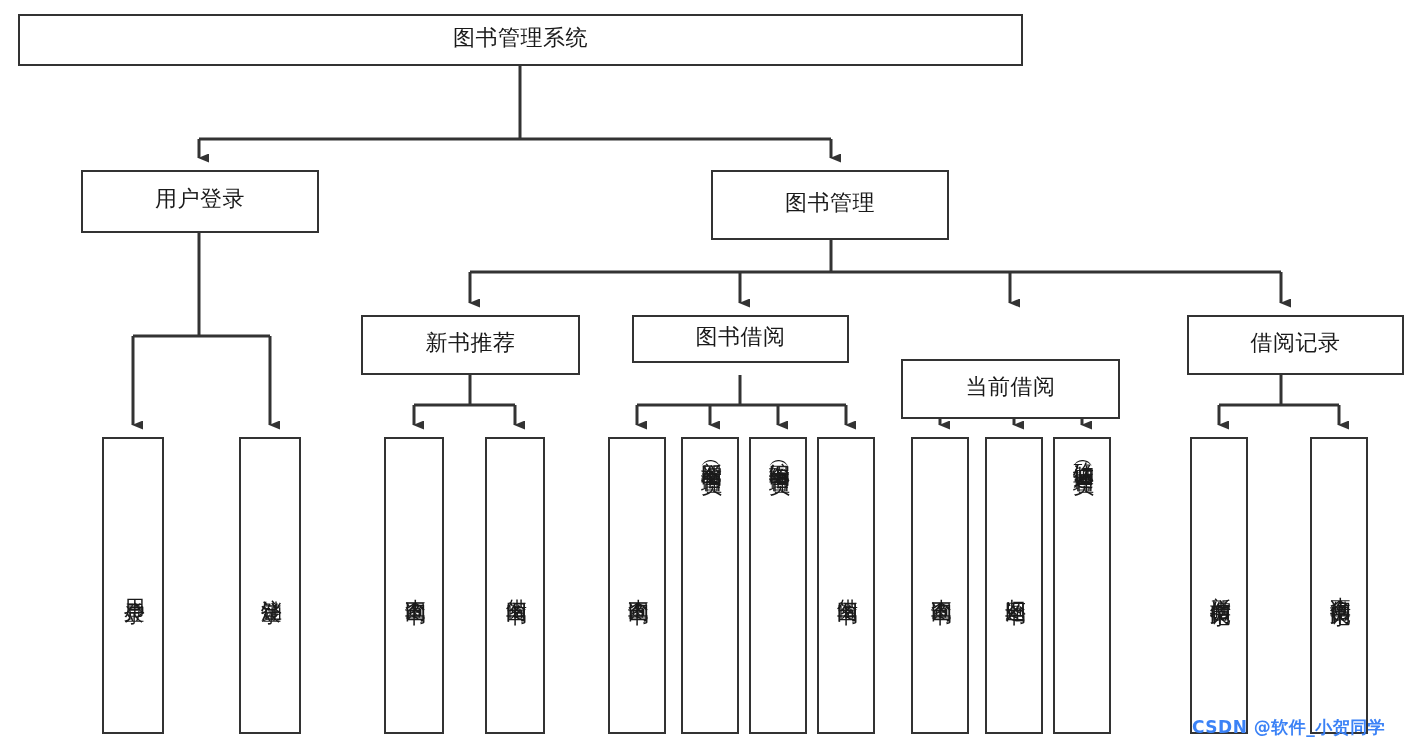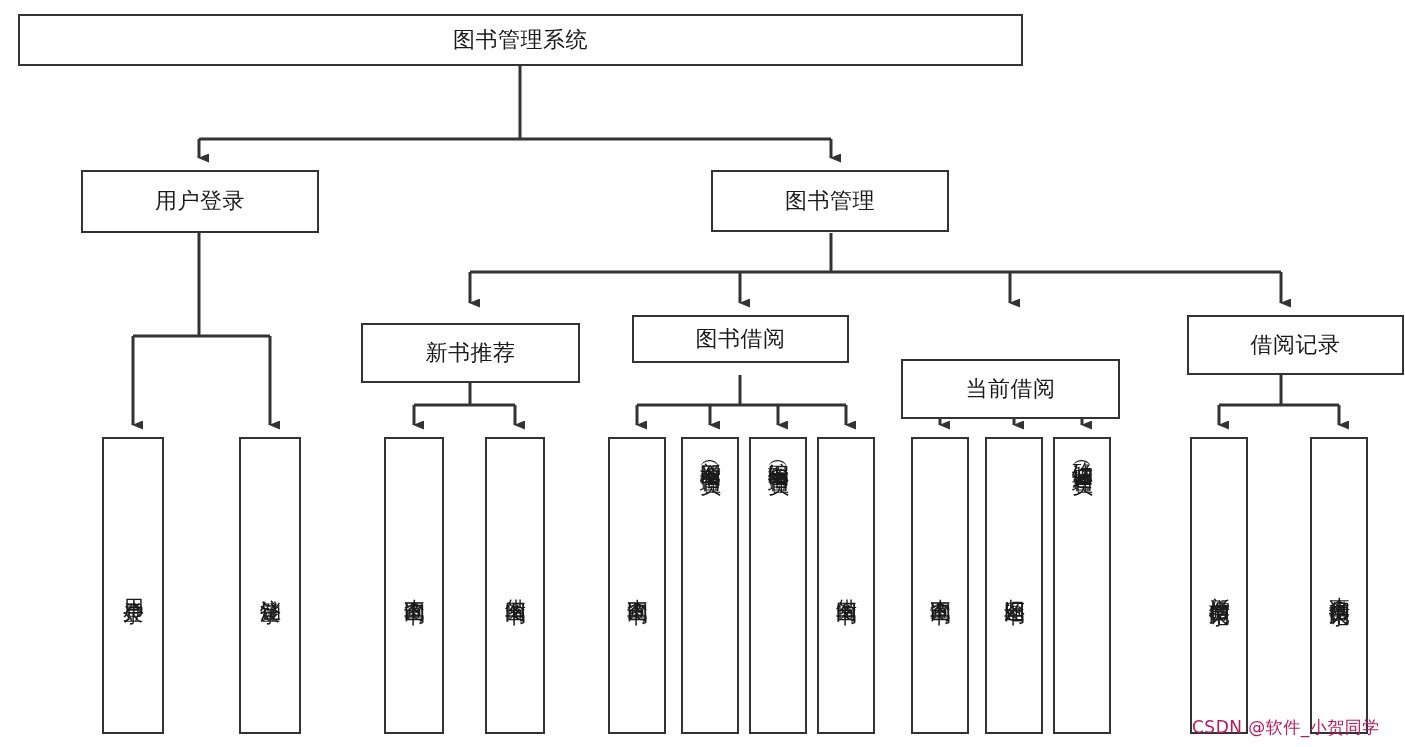--- a/index.html
+++ b/index.html
@@ -35,20 +35,21 @@
     display: flex;
     align-items: center;
     justify-content: center;
     color: #1a1a1a;
   }
   .node .lbl {
     line-height: 1.22;
     letter-spacing: 0.5px;
     text-align: left;
     white-space: pre;
+    font-family: Liberation Mono, monospace;
   }
   
   .node.horiz .lbl {
     font-size: 22px;
   }
   
   .node.vert {
     align-items: flex-start;
     padding-top: 6px;
   }
@@ -58,24 +59,25 @@
     font-size: 21px;
     letter-spacing: 2px;
     line-height: 1;
   }
   .node.vert.mid {
     align-items: center;
     padding-top: 0;
   }
   .watermark {
     position: absolute;
-    color: #be185d;
+    color: #3b82f6;
     font-size: 17px;
     white-space: nowrap;
     letter-spacing: 0.5px;
+    font-weight: bold;
   }
 </style>
 </head>
 <body>
 
 <div id="diagram-root">
 
   <svg class="wires" viewBox="0 0 1405 747">
     <defs>
       <marker id="arrowhead" markerWidth="9" markerHeight="11" refX="4.5" refY="10" orient="auto" markerUnits="userSpaceOnUse">
@@ -126,25 +128,25 @@
     </g>
   </svg>
 
   <div class="node horiz" style="left:18px; top:14px; width:1005px; height:52px;">
     <span class="lbl">图书管理系统</span>
   </div>
 
   <div class="node horiz" style="left:81px; top:170px; width:238px; height:63px;">
     <span class="lbl">用户登录</span>
   </div>
-  <div class="node horiz" style="left:711px; top:170px; width:238px; height:62px;">
+  <div class="node horiz" style="left:711px; top:170px; width:238px; height:70px;">
     <span class="lbl">图书管理</span>
   </div>
 
-  <div class="node horiz" style="left:361px; top:315px; width:219px; height:60px;margin-top:8px;">
+  <div class="node horiz" style="left:361px; top:315px; width:219px; height:60px;">
     <span class="lbl">新书推荐</span>
   </div>
   <div class="node horiz" style="left:632px; top:315px; width:217px; height:48px;">
     <span class="lbl">图书借阅</span>
   </div>
   <div class="node horiz" style="left:901px; top:315px; width:219px; height:60px;margin-top:44px;">
     <span class="lbl">当前借阅</span>
   </div>
   <div class="node horiz" style="left:1187px; top:315px; width:217px; height:60px;">
     <span class="lbl">借阅记录</span>

